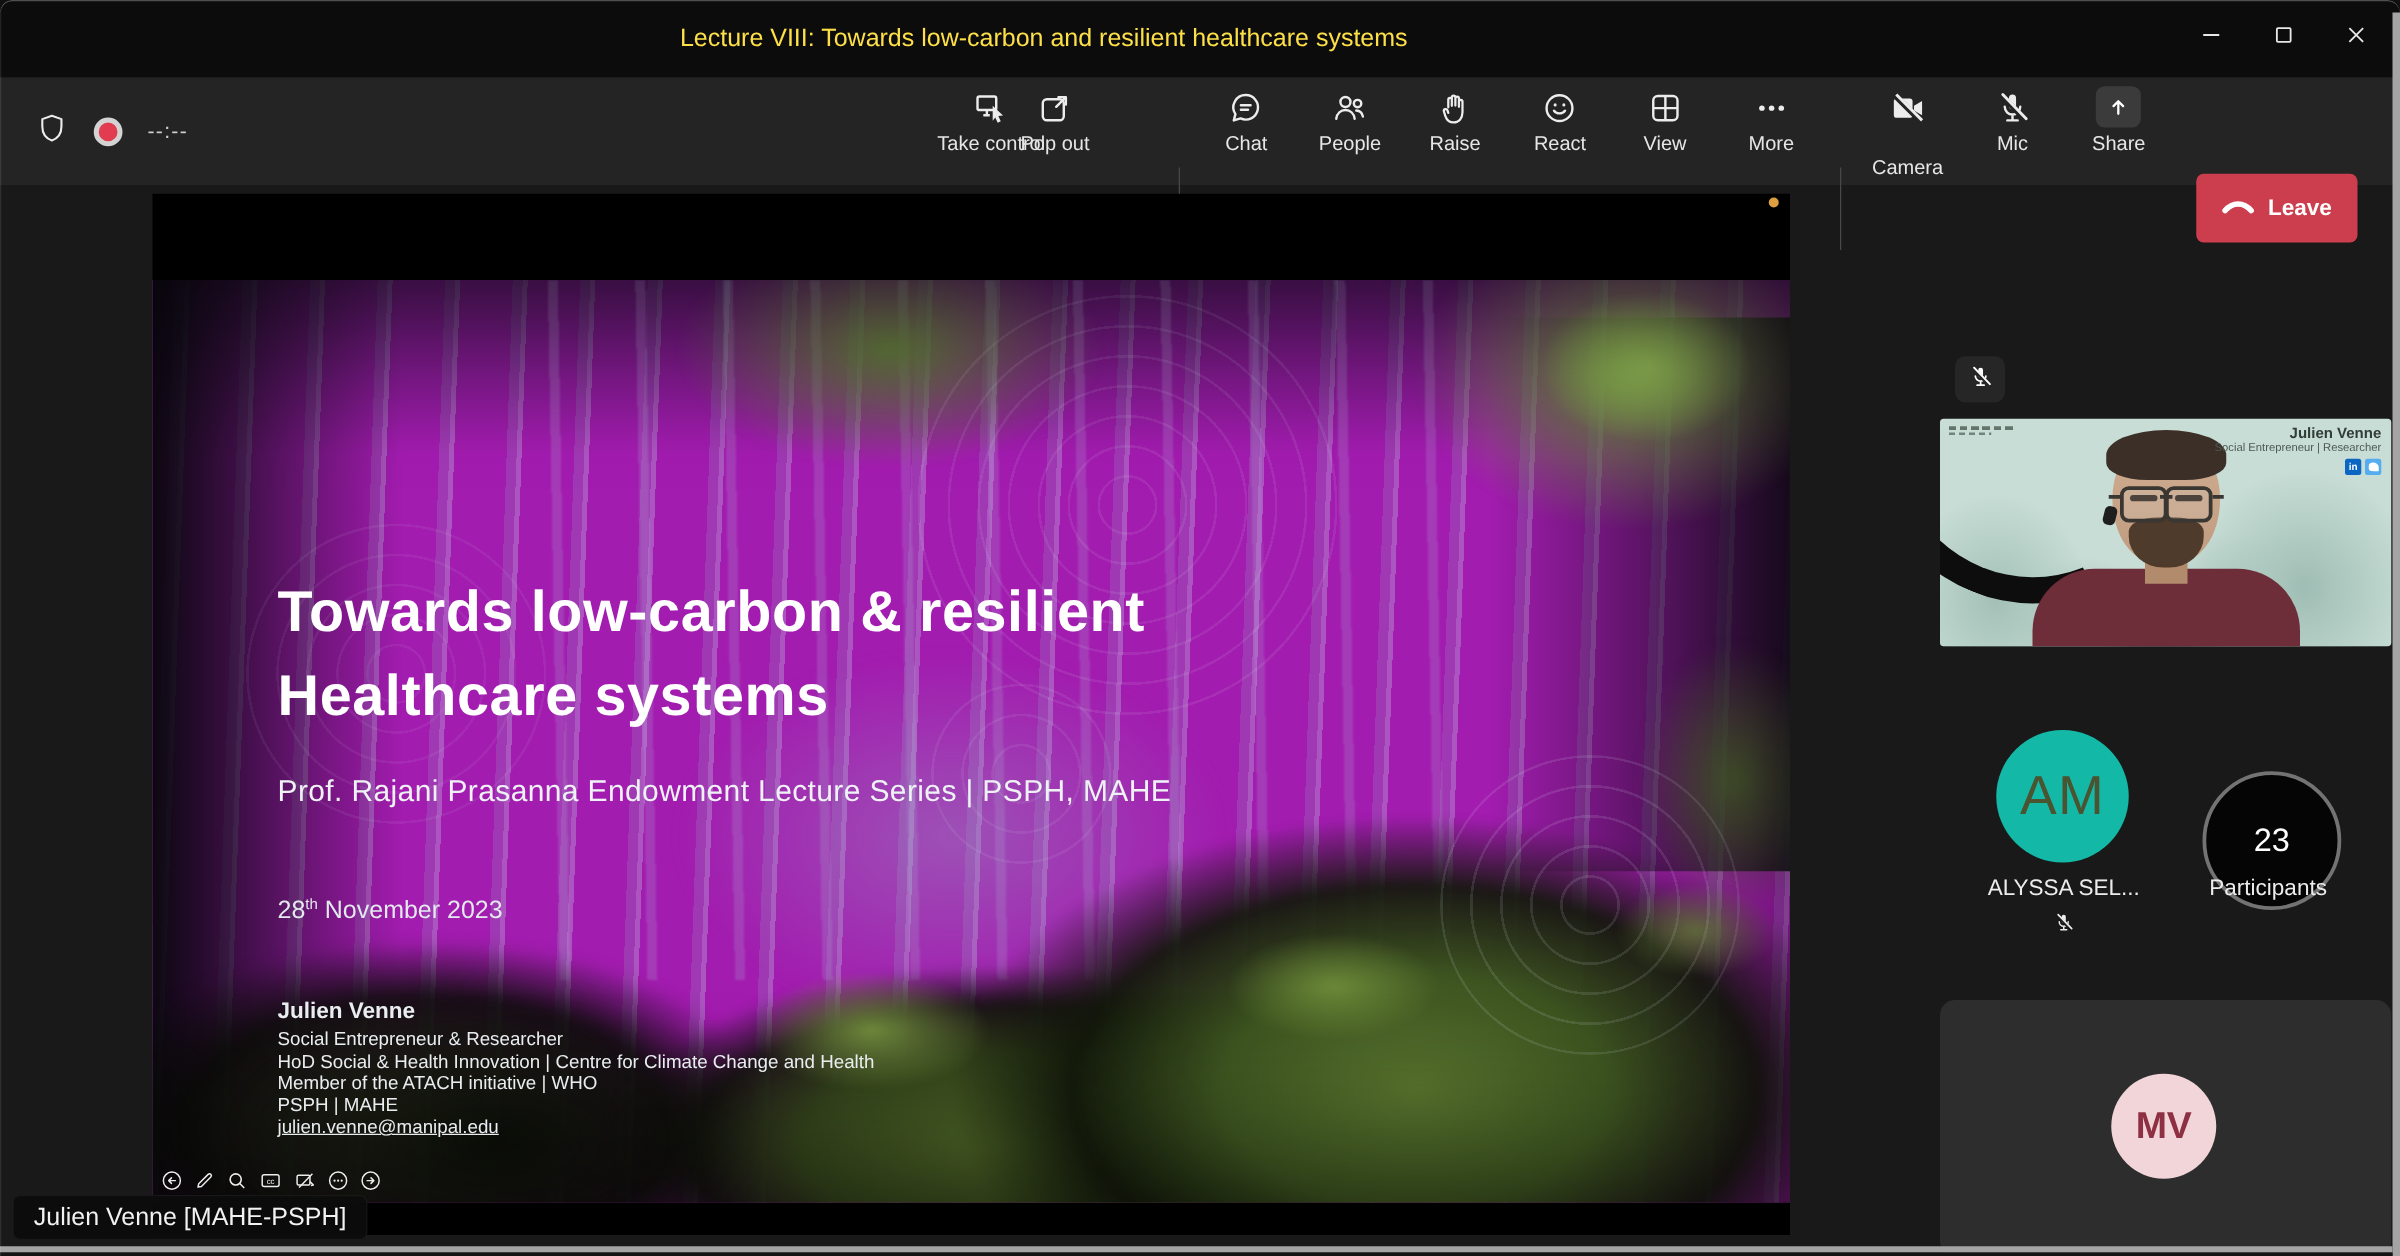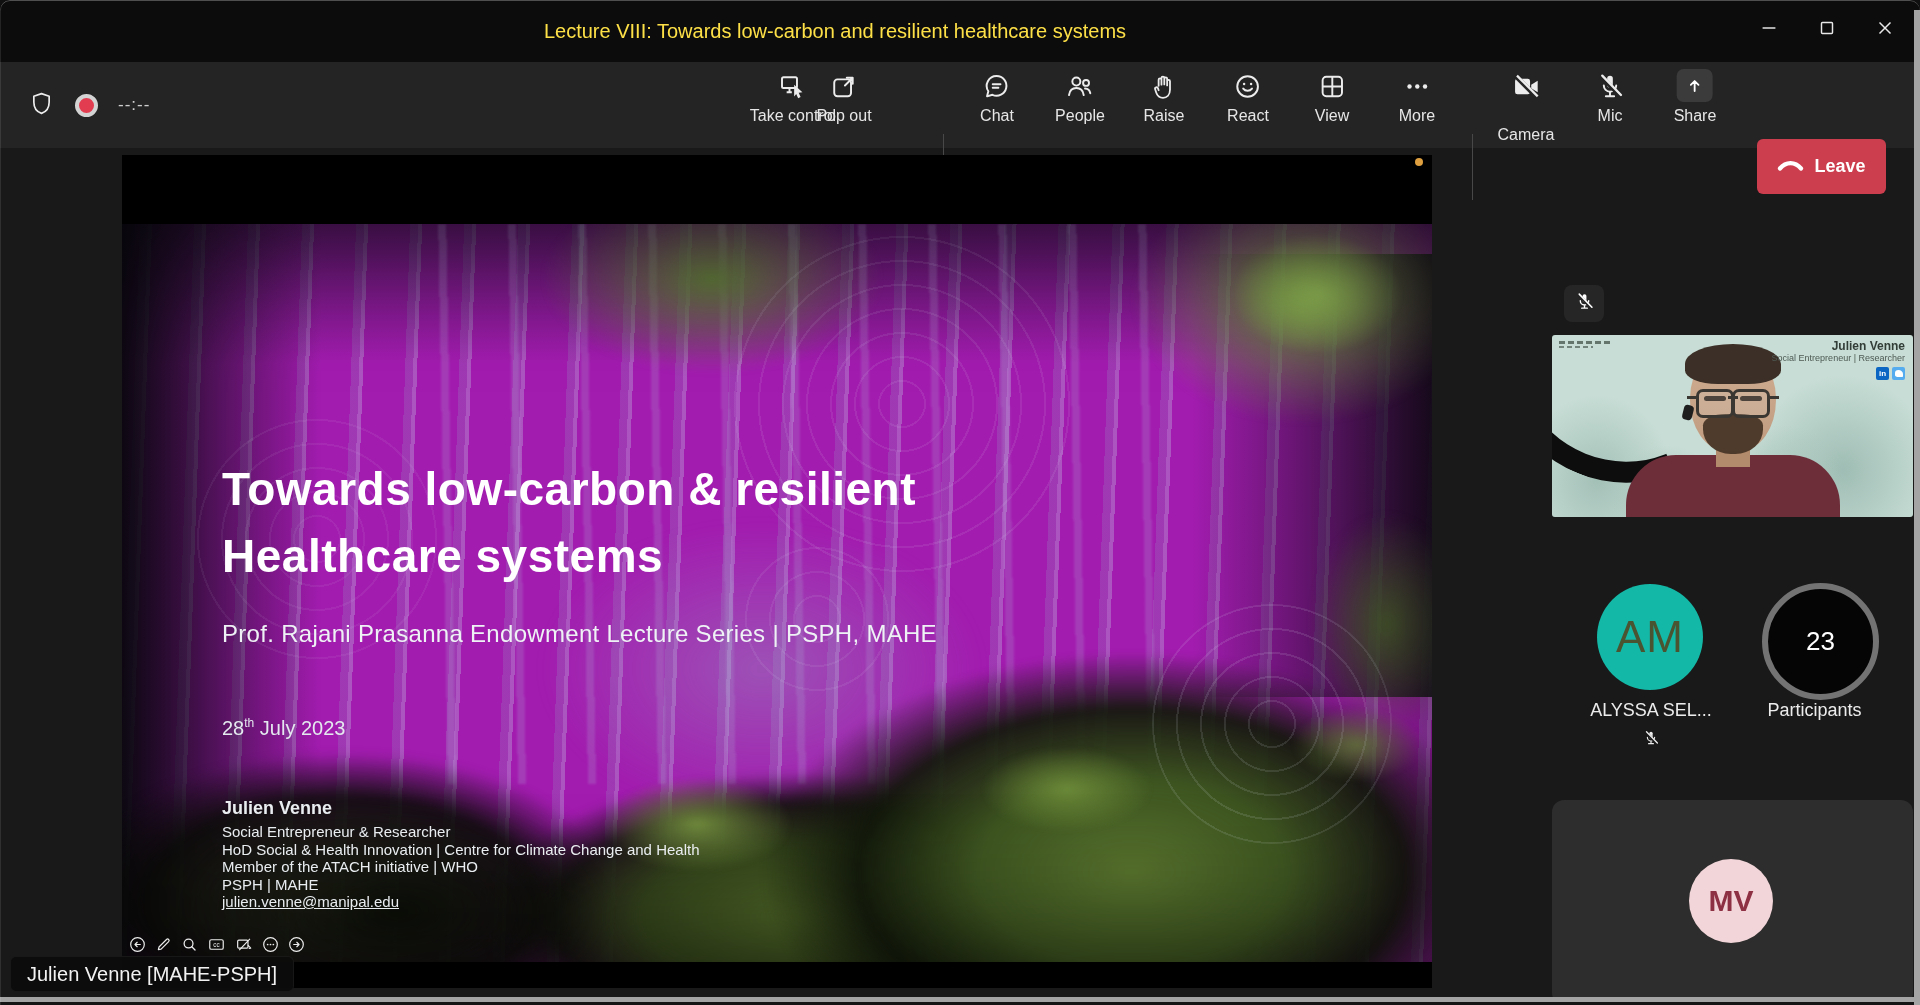--- a/index.html
+++ b/index.html
@@ -120,21 +120,21 @@
   .v-name{font-size:12px;font-weight:700;color:#333d38;line-height:13px;}
   .v-role{font-size:9px;color:#4e5a54;line-height:11px;}
   .v-socials{margin-top:3px;display:flex;justify-content:flex-end;gap:3px;}
   .soc{width:13px;height:13px;border-radius:2px;display:flex;align-items:center;justify-content:center;color:#fff;font-size:8px;font-weight:700;}
   .soc.in{background:#0a66c2;}
   .soc.tw{background:#55acee;}
   .bird{width:8px;height:7px;background:#fff;border-radius:60% 80% 10% 70%/60% 80% 30% 40%;}
 
   .avatar{position:absolute;border-radius:50%;display:flex;align-items:center;justify-content:center;}
   .avatar-am{left:1597px;top:584px;width:106px;height:106px;background:#14b8a6;color:#4a5430;font-size:44px;font-weight:500;letter-spacing:1px;}
-  .avatar-count{left:1762px;top:583px;width:105px;height:105px;background:#050505;border:6px solid #737373;color:#fff;font-size:26px;}
+  .avatar-count{left:1762px;top:617px;width:105px;height:105px;background:#050505;border:3px solid #737373;color:#fff;font-size:26px;}
   .plabel{position:absolute;color:#ececec;font-size:18px;display:flex;align-items:center;justify-content:center;gap:8px;flex-direction:column;}
   .plabel-am{left:1556px;top:700px;width:190px;}
   .plabel-count{left:1737px;top:700px;width:155px;}
   .mv-tile{position:absolute;left:1552px;top:800px;width:361px;height:205px;background:#2d2d2d;border-radius:12px;}
   .avatar-mv{left:1689px;top:859px;width:84px;height:84px;background:#f2d5d8;color:#8e3043;font-size:30px;font-weight:700;}
 </style>
 </head>
 <body>
 
 <div class="page">
@@ -334,21 +334,21 @@
       <div class="ring r2"></div>
       <div class="ring r3"></div>
       <div class="ring r4"></div>
       <div class="layer vignette" style="inset:0;"></div>
 
       <div class="s-title">
         <div>Towards low-carbon &amp; resilient</div>
         <div>Healthcare systems</div>
       </div>
       <div class="s-subtitle">Prof. Rajani Prasanna Endowment Lecture Series | PSPH, MAHE</div>
-      <div class="s-date"><span>28</span><sup>th</sup><span> July 2023</span></div>
+      <div class="s-date"><span>28</span><sup>th</sup><span> November 2023</span></div>
 
       <div class="s-presenter">
         <div class="pname">Julien Venne</div>
         <div class="pline">Social Entrepreneur &amp; Researcher</div>
         <div class="pline">HoD Social &amp; Health Innovation | Centre for Climate Change and Health</div>
         <div class="pline">Member of the ATACH initiative | WHO</div>
         <div class="pline">PSPH | MAHE</div>
         <div class="pemail">julien.venne@manipal.edu</div>
       </div>
 

